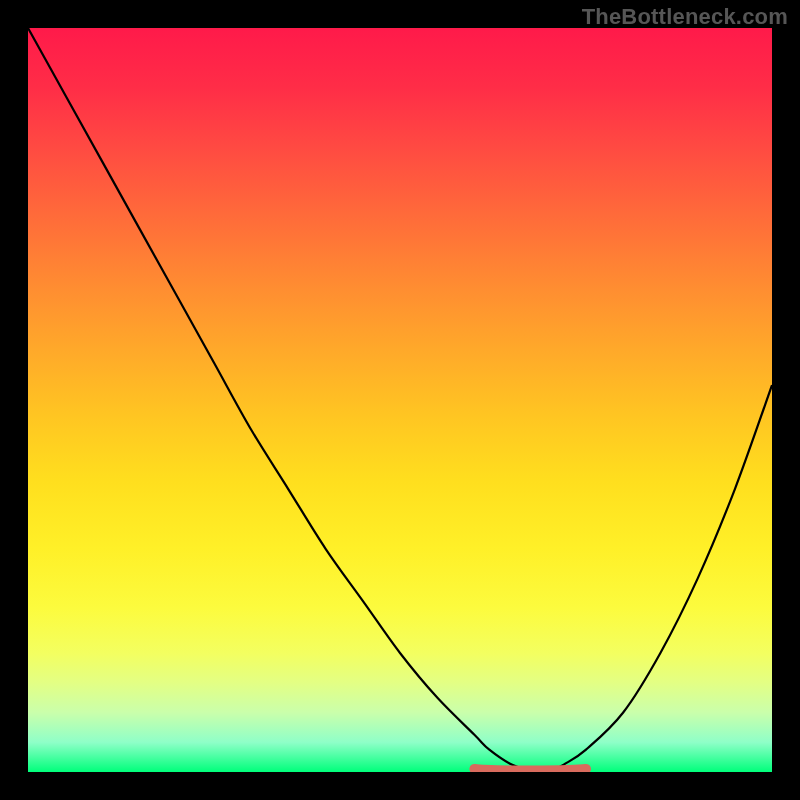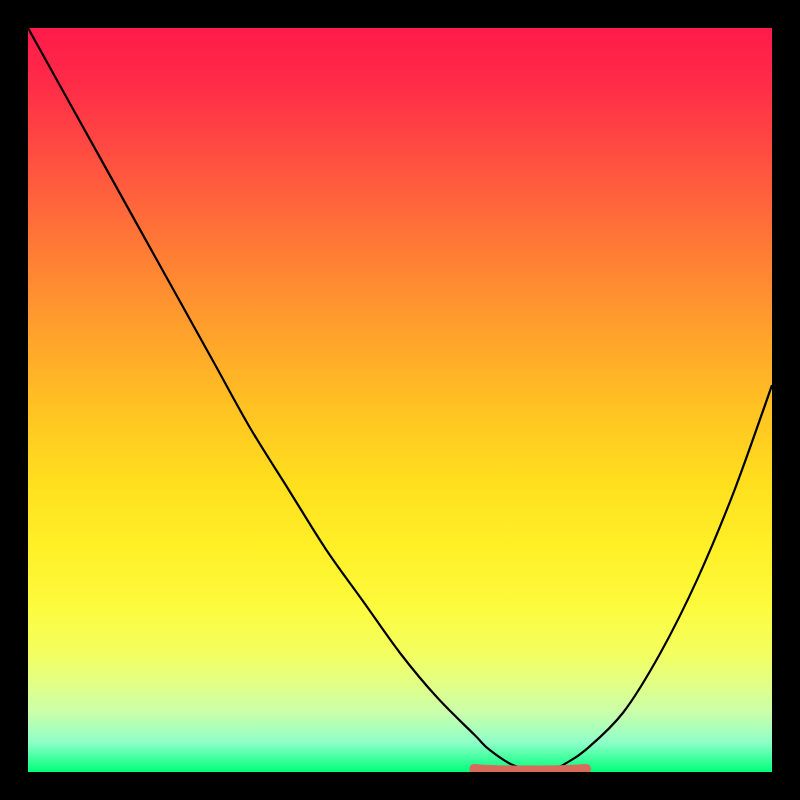--- a/index.html
+++ b/index.html
@@ -69,20 +69,21 @@
     width: 744px;
     height: 744px;
   }
   .curve path.main { fill: none; stroke: #000; stroke-width: 2.2; }
   .curve path.accent { fill: none; stroke: #d96b5d; stroke-width: 10; stroke-linecap: round; }
 </style>
 </head>
 <body>
 <div class="frame">
 
+  <div class="watermark">TheBottleneck.com</div>
 
   <div class="plot-outer">
     <div class="plot">
       <div class="grad"></div>
       <svg class="curve" viewBox="0 0 744 744" preserveAspectRatio="none">
         <path id="main-curve" class="main" d="M 0.0 0.0 C 6.2 11.2, 24.8 44.6, 37.2 67.0 C 49.6 89.3, 62.0 111.6, 74.4 133.9 C 86.8 156.2, 99.2 178.6, 111.6 200.9 C 124.0 223.2, 136.4 245.5, 148.8 267.8 C 161.2 290.2, 173.6 312.5, 186.0 334.8 C 198.4 357.1, 210.8 380.7, 223.2 401.8 C 235.6 422.8, 248.0 441.4, 260.4 461.3 C 272.8 481.1, 285.2 502.2, 297.6 520.8 C 310.0 539.4, 322.4 555.5, 334.8 572.9 C 347.2 590.2, 359.6 608.8, 372.0 625.0 C 384.4 641.1, 396.8 656.0, 409.2 669.6 C 421.6 683.2, 437.7 698.1, 446.4 706.8 C 455.1 715.5, 455.1 716.7, 461.3 721.7 C 467.5 726.6, 476.2 732.8, 483.6 736.6 C 491.0 740.3, 499.7 742.8, 505.9 744.0 C 512.1 745.2, 515.8 745.2, 520.8 744.0 C 525.8 742.8, 529.5 740.3, 535.7 736.6 C 541.9 732.8, 548.1 730.4, 558.0 721.7 C 567.9 713.0, 582.8 700.6, 595.2 684.5 C 607.6 668.4, 620.0 647.3, 632.4 625.0 C 644.8 602.6, 657.2 577.8, 669.6 550.6 C 682.0 523.3, 694.4 493.5, 706.8 461.3 C 719.2 429.0, 737.8 374.5, 744.0 357.1"></path>
         <path id="accent-curve" class="accent" d="M 446.4 741.0 C 456.4 743.0, 548.0 743.0, 558.0 741.0"></path>
       </svg>
     </div>
   </div>

